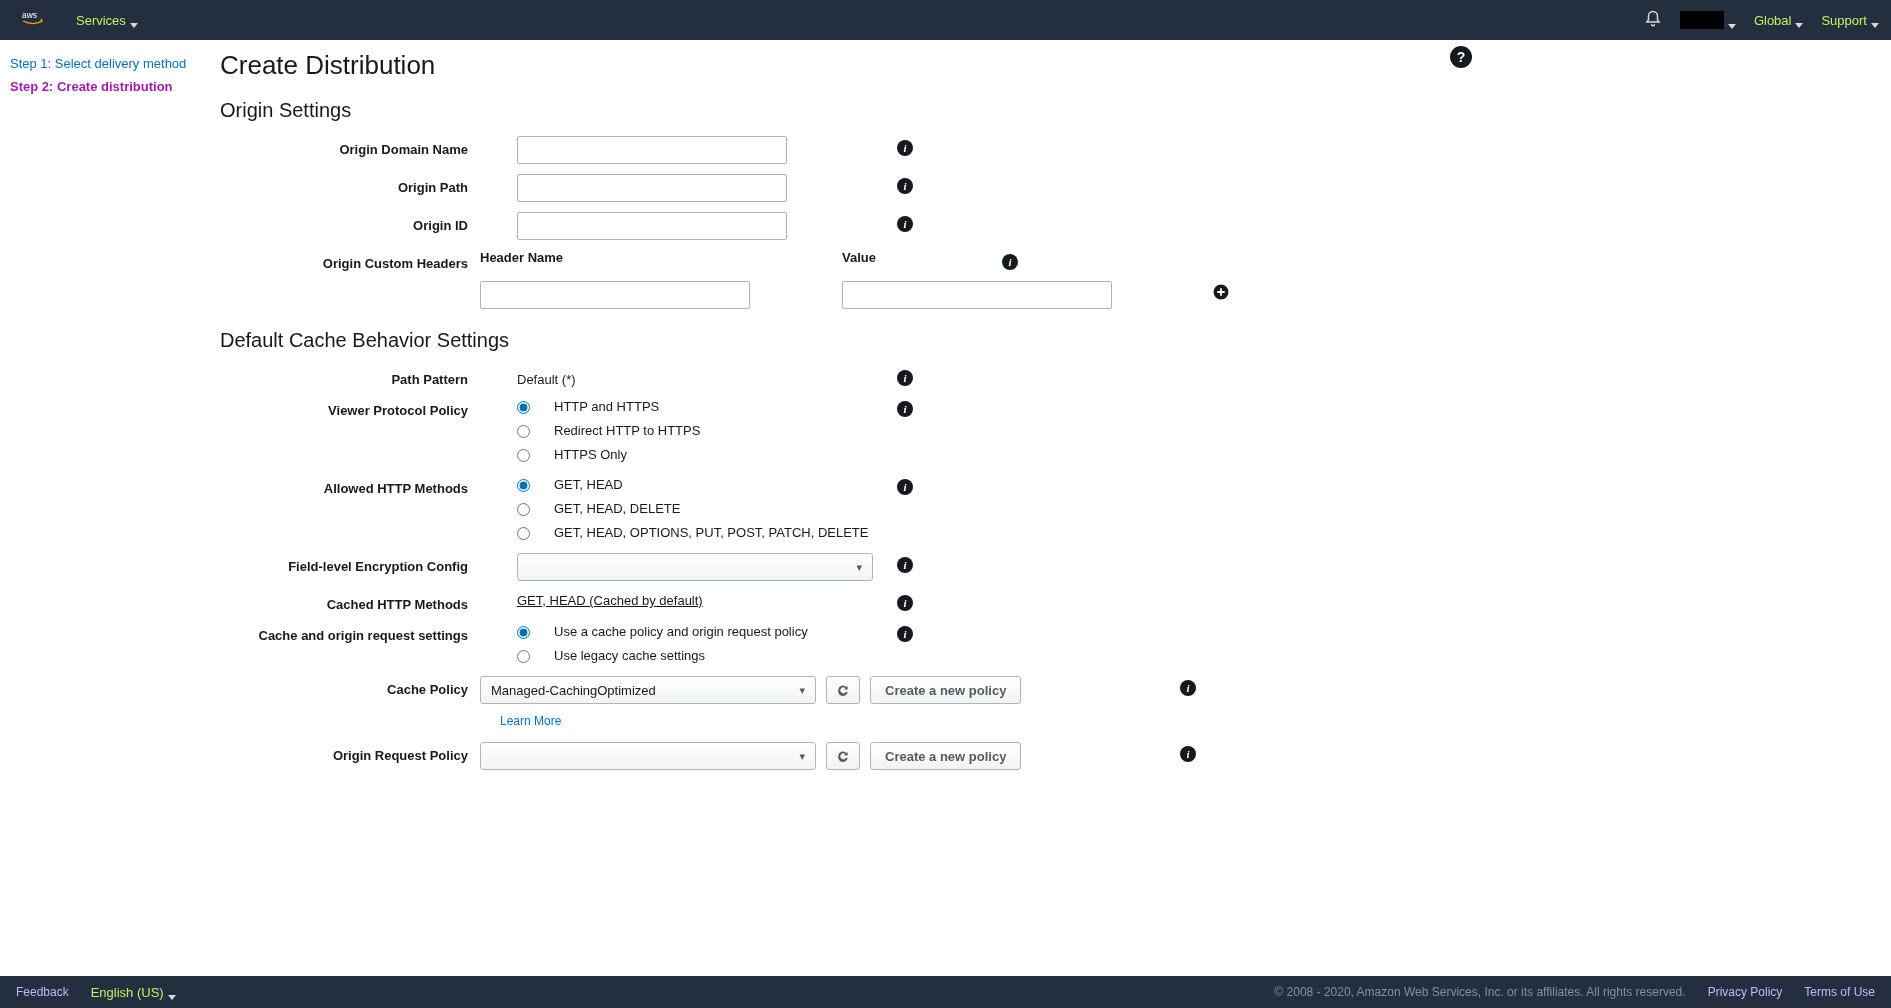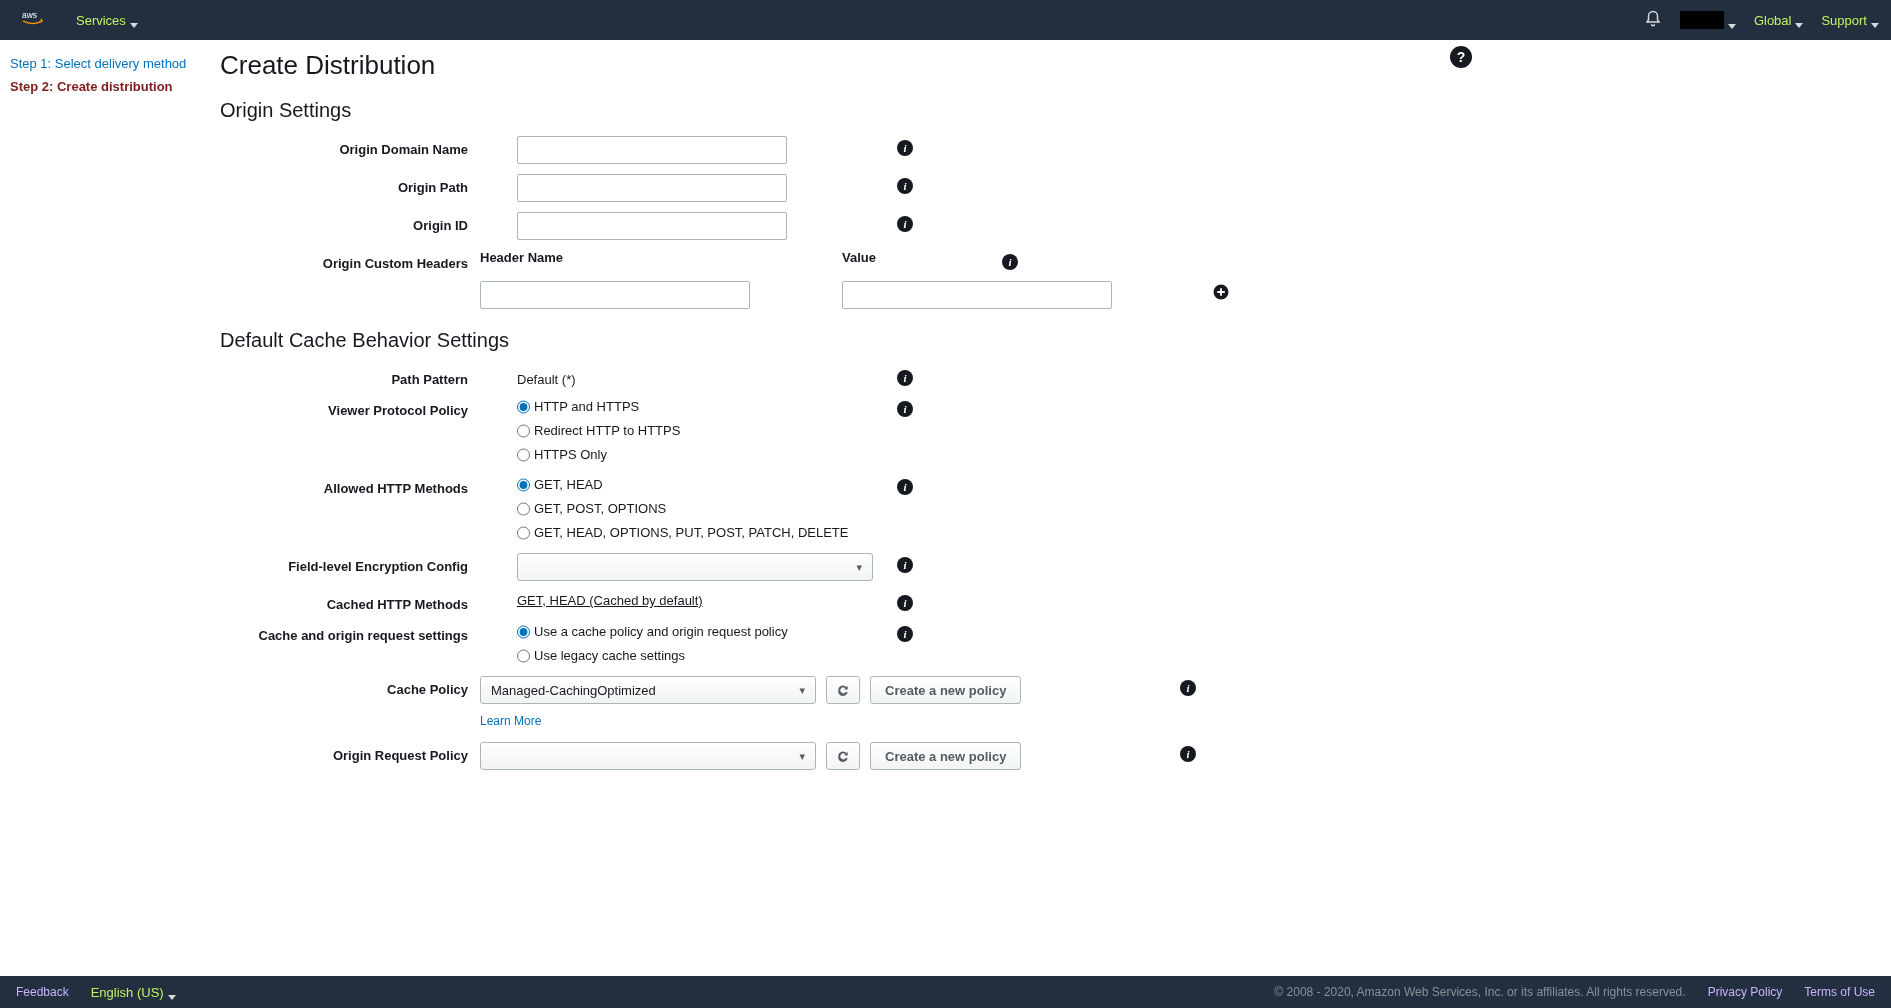--- a/index.html
+++ b/index.html
@@ -13,40 +13,40 @@
 .top-link { color: #bef264; font-size: 13px; display: flex; align-items: flex-end; gap: 2px; cursor: pointer; }
 .caret { width: 0; height: 0; border-left: 4px solid transparent; border-right: 4px solid transparent; border-top: 5px solid #d5dbdb; margin-left: 2px; }
 .acct-box { background: #000; width: 44px; height: 18px; }
 .bell-icon svg { width: 18px; height: 18px; stroke: #d5dbdb; fill: none; stroke-width: 2; }
 
 
 .page { display: flex; min-height: calc(100vh - 72px); }
 .sidebar { width: 220px; padding: 16px 10px; }
 .sidebar a { display: block; font-size: 13px; margin-bottom: 8px; text-decoration: none; }
 .sidebar a.link { color: #0073bb; }
-.sidebar a.active { color: #7f1d1d; font-weight: 700; }
+.sidebar a.active { color: #a21caf; font-weight: 700; }
 
 .content { flex: 1; padding: 10px 10px 40px 0; position: relative; max-width: 1260px; }
 h1 { font-size: 26px; font-weight: 400; margin-bottom: 18px; }
 h2 { font-size: 20px; font-weight: 400; margin: 6px 0 14px 0; }
 .help-circle { position: absolute; right: 8px; top: 6px; }
 
 .row { display: flex; align-items: flex-start; margin-bottom: 10px; }
 .label { width: 260px; text-align: right; padding-right: 12px; font-weight: 700; font-size: 13px; padding-top: 6px; }
 .field { width: 370px; display: flex; flex-direction: column; gap: 4px; margin-left: 37px; }
 .field-wide { width: 630px; }
 .info-col { width: 38px; padding-top: 4px; padding-left: 10px; }
 .info-col2 { padding-top: 4px; padding-left: 10px; }
 
 input[type=text] { width: 270px; height: 28px; border: 1px solid #aab7b8; border-radius: 2px; padding: 0 6px; font-size: 13px; }
 .select { width: 356px; height: 28px; border: 1px solid #aab7b8; border-radius: 3px; background: linear-gradient(#fff,#f2f3f3); display: inline-flex; align-items: center; justify-content: space-between; padding: 0 10px; font-size: 13px; cursor: pointer; }
 .select-small { width: 336px; text-align: right; }
 .select .chev { font-size: 11px; color: #545b64; }
 
-.radio-line { display: flex; gap: 4px; font-size: 13px; line-height: 20px; }
+.radio-line { display: flex; align-items: center; gap: 24px; font-size: 13px; line-height: 20px; }
 .radio-line input { accent-color: #0073bb; cursor: pointer; }
 
 .btn { height: 28px; border: 1px solid #aab7b8; border-radius: 3px; background: linear-gradient(#fff,#f2f3f3); padding: 0 14px; font-size: 13px; font-weight: 700; color: #545b64; cursor: pointer; display: inline-flex; align-items: center; }
 .btn-icon { width: 34px; justify-content: center; padding: 0; }
 .btn-icon svg { width: 14px; height: 14px; }
 
 .hdr-sub { font-weight: 700; font-size: 13px; }
 .plus-icon svg { width: 18px; height: 18px; }
 .static-txt { font-size: 13px; padding-top: 6px; }
 .learn-link { color: #0073bb; font-size: 12px; margin-top: 6px; text-decoration: none; }
@@ -194,21 +194,21 @@
 
     <div class="row">
       <div class="label">Allowed HTTP Methods</div>
       <div class="field">
         <label class="radio-line">
             <input type="radio" name="am" checked="" style="">
             <span>GET, HEAD</span>
           </label>
         <label class="radio-line">
             <input type="radio" name="am" style="">
-            <span>GET, POST, OPTIONS</span>
+            <span>GET, HEAD, DELETE</span>
           </label>
         <label class="radio-line">
             <input type="radio" name="am" style="">
             <span>GET, HEAD, OPTIONS, PUT, POST, PATCH, DELETE</span>
           </label>
       </div>
       <div class="info-col"><span class="info-icon">i</span></div>
     </div>
 
     <div class="row">
@@ -253,21 +253,21 @@
               <span>Managed-CachingOptimized</span>
               <span class="chev">▾</span>
             </div>
           <button class="btn btn-icon">
               <svg viewBox="0 0 24 24">
                 <path d="M4 12a8 8 0 0 1 14-5l2-2v6h-6l2-2a5 5 0 1 0 1 6l3 1a8 8 0 0 1-16-4z" fill="#545b64"></path>
               </svg>
             </button>
           <button class="btn">Create a new policy</button>
         </div>
-        <a href="#" class="learn-link" style="margin-top:10px; display:inline-block;">Learn More</a>
+        <a href="#" class="learn-link" style="margin-left:20px; margin-top:10px; display:inline-block;">Learn More</a>
       </div>
       <div class="info-col2" style="padding-left:70px;"><span class="info-icon">i</span></div>
     </div>
 
     <div class="row" style="margin-top:14px;">
       <div class="label">Origin Request Policy</div>
       <div class="field-wide">
         <div class="policy-row">
           <div class="select select-small">
               <span></span>

